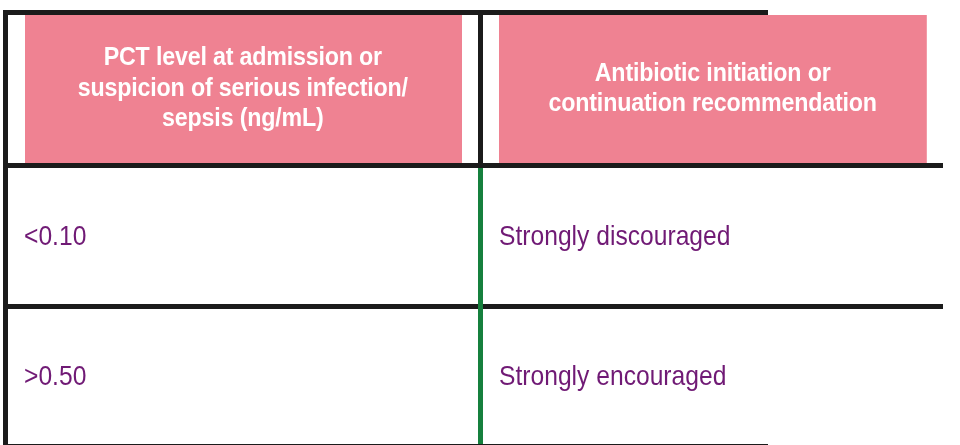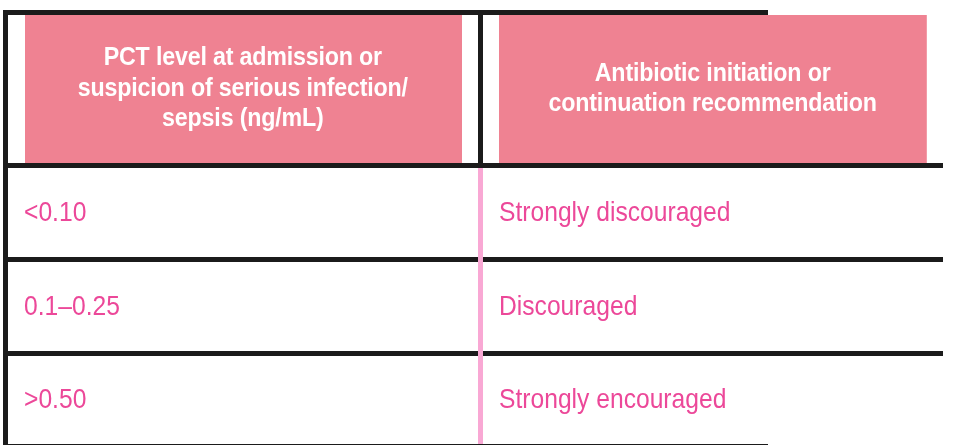--- a/index.html
+++ b/index.html
@@ -53,36 +53,36 @@
     transform-origin: center center;
   }
   .rec-table thead th.col-sep {
     border-left: 5px solid #1b1b1b;
   }
   .hdr-line { display: block; white-space: nowrap; }
 
   
   .rec-table tbody td {
     background: #ffffff;
-    color: #ec4899;
+    color: #701a75;
     font-size: 28px;
     line-height: 1.1;
     text-align: left;
     vertical-align: middle;
     height: 74px;
     padding: 0 14px 0 16px;
     border-top: 5px solid #1b1b1b;
     white-space: nowrap;
     overflow: hidden;
   }
   .rec-table tbody tr:first-child td {
     border-top: 0;
   }
   .rec-table tbody td.col-sep {
-    border-left: 5px solid #f9a8d4;
+    border-left: 5px solid #15803d;
   }
   .cell-text {
     display: inline-block;
     transform: scaleX(0.88);
     transform-origin: left center;
   }
 </style>
 </head>
 <body>
 
@@ -104,22 +104,18 @@
           <span class="hdr-line">continuation recommendation</span>
         </th>
       </tr>
     </thead>
     <tbody>
       <tr>
         <td><span class="cell-text">&lt;0.10</span></td>
         <td class="col-sep"><span class="cell-text">Strongly discouraged</span></td>
       </tr>
       <tr>
-        <td><span class="cell-text">0.1–0.25</span></td>
-        <td class="col-sep"><span class="cell-text">Discouraged</span></td>
-      </tr>
-      <tr>
         <td><span class="cell-text">&gt;0.50</span></td>
         <td class="col-sep"><span class="cell-text">Strongly encouraged</span></td>
       </tr>
     </tbody>
   </table>
 </div>
 
 </body></html>

